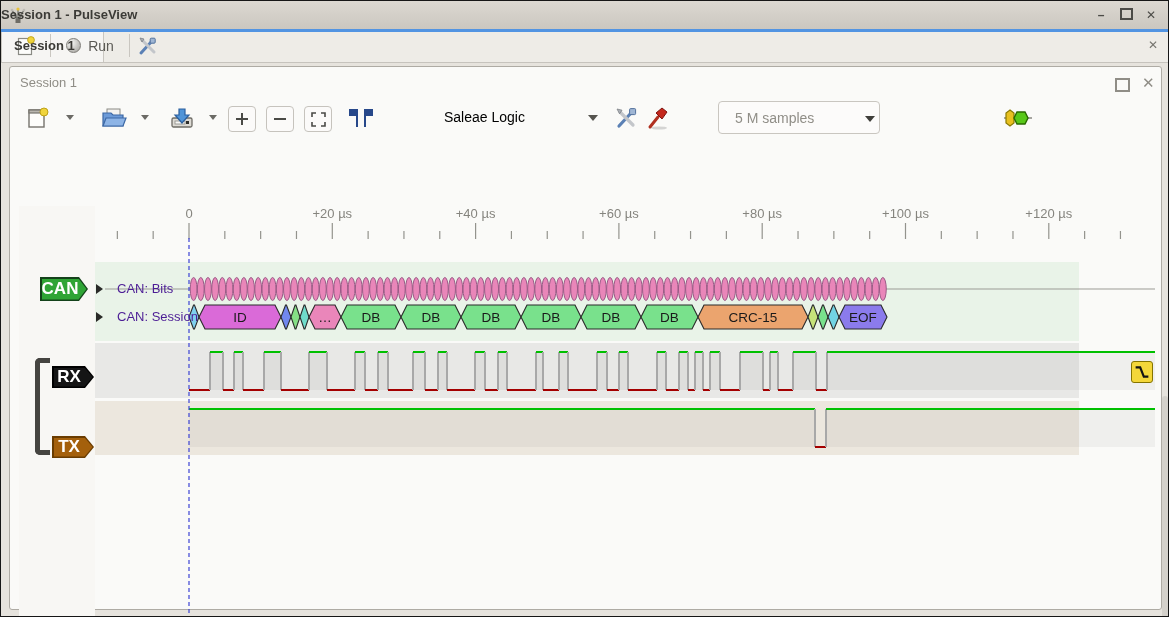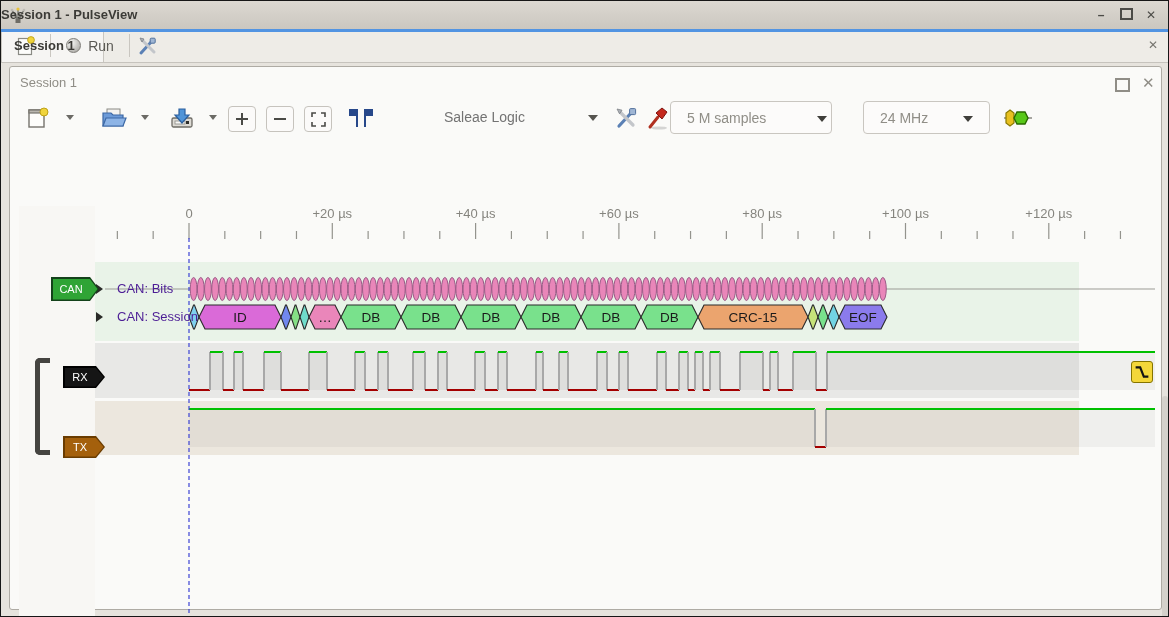--- a/index.html
+++ b/index.html
@@ -28,27 +28,27 @@
   #sub-restore{left:1105px;top:11px;width:11px;height:10px;border:2px solid #8f8d86;}
   #sub-close{left:1132px;top:7px;font-size:15px;color:#8f8d86;font-weight:bold;}
   
   .tbtn{position:absolute;top:36px;height:30px;display:flex;align-items:center;justify-content:center;}
   .sqbtn{border:1px solid #c6c3bd;border-radius:4px;background:#fbfaf9;width:26px;height:24px;top:39px;}
   .drop{position:absolute;top:48px;width:0;height:0;border-left:4px solid transparent;border-right:4px solid transparent;border-top:5px solid #6b6a65;}
   .combo{position:absolute;top:34px;height:33px;border:1px solid #c9c6c0;border-radius:4px;background:#fcfbfa;box-sizing:border-box;}
   .combo .ctext{position:absolute;left:16px;top:8px;font-size:14px;color:#908e87;}
   .combo .carr{position:absolute;top:14px;width:0;height:0;border-left:5px solid transparent;border-right:5px solid transparent;border-top:6px solid #3f3e3a;}
   #device-combo{left:418px;top:34px;width:180px;height:33px;position:absolute;}
-  #device-combo .ctext{position:absolute;left:16px;top:8px;font-size:14px;color:#737373;}
+  #device-combo .ctext{position:absolute;left:16px;top:8px;font-size:14px;color:#000000;}
   #device-combo .carr{position:absolute;left:160px;top:14px;width:0;height:0;border-left:5px solid transparent;border-right:5px solid transparent;border-top:6px solid #55544f;}
   
   #view{left:9px;top:139px;width:1151px;height:469px;overflow:hidden;}
   #leftpane{left:0;top:0;width:76px;height:469px;background:#f8f7f4;}
   .rowbg{position:absolute;left:76px;width:984px;}
-  .tag{position:absolute;color:#fff;font-weight:normal;font-size:11px;margin-left:11px;}
+  .tag{position:absolute;color:#fff;font-weight:bold;font-size:17px;}
   .tag .outer{position:absolute;left:0;top:0;width:100%;height:100%;clip-path:polygon(0 0,calc(100% - 9px) 0,100% 50%,calc(100% - 9px) 100%,0 100%);}
   .tag .inner{position:absolute;left:1.5px;top:1.5px;right:1.5px;bottom:1.5px;clip-path:polygon(0 0,calc(100% - 8px) 0,100% 50%,calc(100% - 8px) 100%,0 100%);}
   .tag .txt{position:absolute;left:0;right:8px;top:0;bottom:0;display:flex;align-items:center;justify-content:center;}
   .expander{position:absolute;width:0;height:0;border-top:5px solid transparent;border-bottom:5px solid transparent;border-left:7px solid #2a2a28;}
   .rowlabel{position:absolute;font-size:13px;color:#4c1d95;margin-left:9px;}
   #bracket{left:16px;top:152px;width:15px;height:97px;border-left:5px solid #454440;border-top:5px solid #454440;border-bottom:5px solid #454440;border-radius:5px 0 0 5px;box-sizing:border-box;}
   #trigger-marker{left:1112px;top:155px;width:22px;height:22px;border-radius:3px;box-sizing:border-box;}
   #vscroll{left:1143px;top:190px;width:6px;height:270px;background:#d4d1cb;border-radius:3px;}
   svg text{font-family:"Liberation Sans","DejaVu Sans",sans-serif;}
 </style>
@@ -178,27 +178,23 @@
         <path d="M4 3 l5 1.2 l-2.4 3.6 z" fill="#aeb2b8" stroke="#7d8187" stroke-width="0.8"></path>
       </svg>
     </div>
     <div class="tbtn" style="left:634px;width:30px">
       <svg width="26" height="26" viewBox="0 0 26 26">
         <line x1="4" y1="22" x2="12" y2="12" stroke="#b03020" stroke-width="3" stroke-linecap="round"></line>
         <path d="M10 8 l6 -5 l5 4 -5 7 z" fill="#c4281c" stroke="#7e1410" stroke-width="1"></path>
         <ellipse cx="13" cy="23" rx="8" ry="1.6" fill="#000" opacity="0.15"></ellipse>
       </svg>
     </div>
-    <div class="combo" style="left:660px;width:162px">
+    <div class="combo" style="left:708px;width:162px">
       <span class="ctext">5 M samples</span>
       <span class="carr" style="left:146px"></span>
-    </div>
-    <div class="combo" style="left:853px;width:127px">
-      <span class="ctext">24 MHz</span>
-      <span class="carr" style="left:99px"></span>
     </div>
     <div class="tbtn" style="left:992px;width:32px">
       <svg width="30" height="20" viewBox="0 0 30 20">
         <line x1="1" y1="10" x2="29" y2="10" stroke="#6e6c66" stroke-width="1.2"></line>
         <polygon points="7,2 11,5 11,15 7,18 3,15 3,5" fill="#e8c020" stroke="#8a7a00" stroke-width="1.2"></polygon>
         <polygon points="14,4 22,4 25,10 22,16 14,16 11,10" fill="#58c818" stroke="#2a6a00" stroke-width="1.4"></polygon>
       </svg>
     </div>
 
     <div id="view" class="abs">

